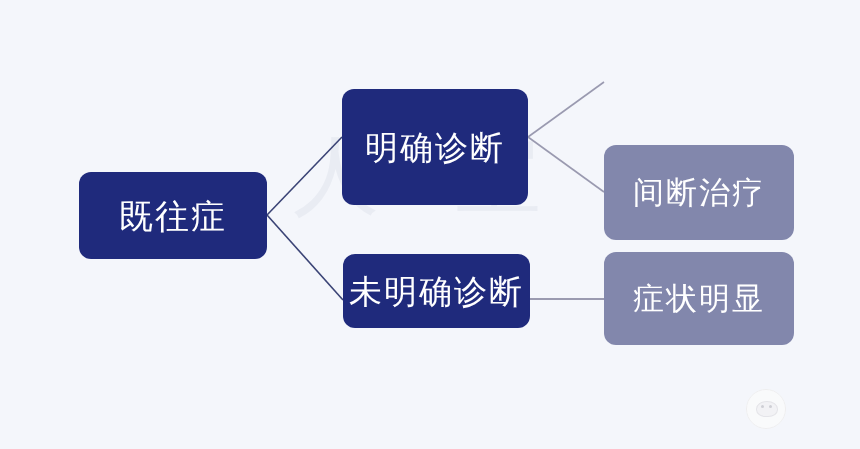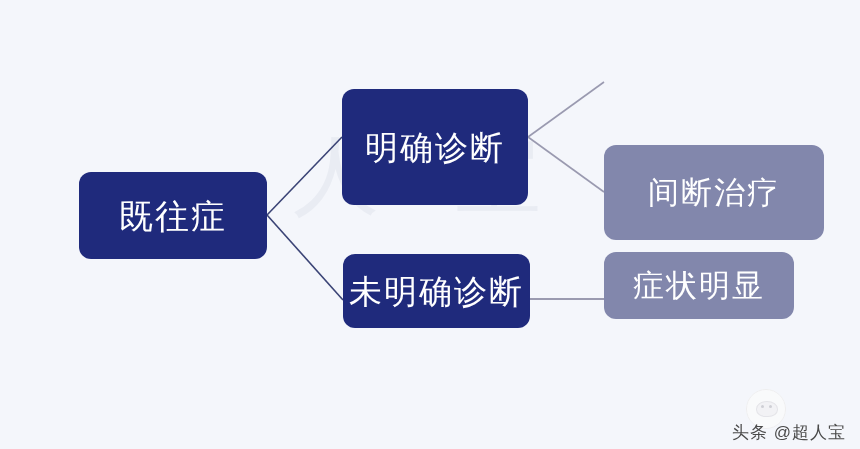--- a/index.html
+++ b/index.html
@@ -140,31 +140,28 @@
 
   <div class="node primary" id="node-confirmed" style="left:342px; top:89px; width:186px; height:116px; font-size:33px;">
     <span class="node-label">明确诊断</span>
   </div>
 
   <div class="node primary" id="node-unconfirmed" style="left:343px; top:254px; width:187px; height:74px; font-size:33px;">
     <span class="node-label">未明确诊断</span>
   </div>
 
 
-  <div class="node secondary" id="node-intermittent" style="left:604px; top:145px; width:220px; height:95px; font-size:31px;">
+  <div class="node secondary" id="node-intermittent" style="left:604px; top:145px; width:190px; height:95px; font-size:31px;">
     <span class="node-label">间断治疗</span>
   </div>
 
-  <div class="node secondary" id="node-symptoms" style="left:604px; top:252px; width:190px; height:67px; font-size:31px;">
+  <div class="node secondary" id="node-symptoms" style="left:604px; top:252px; width:190px; height:93px; font-size:31px;">
     <span class="node-label">症状明显</span>
   </div>
 
   <div id="wm-avatar">
     <div class="face"></div>
     <div class="eye l"></div>
     <div class="eye r"></div>
   </div>
 
-  <div id="corner-watermark">
-    <span class="wm-text">头条 @超人宝</span>
-  </div>
 
 </div>
 
 </body></html>

